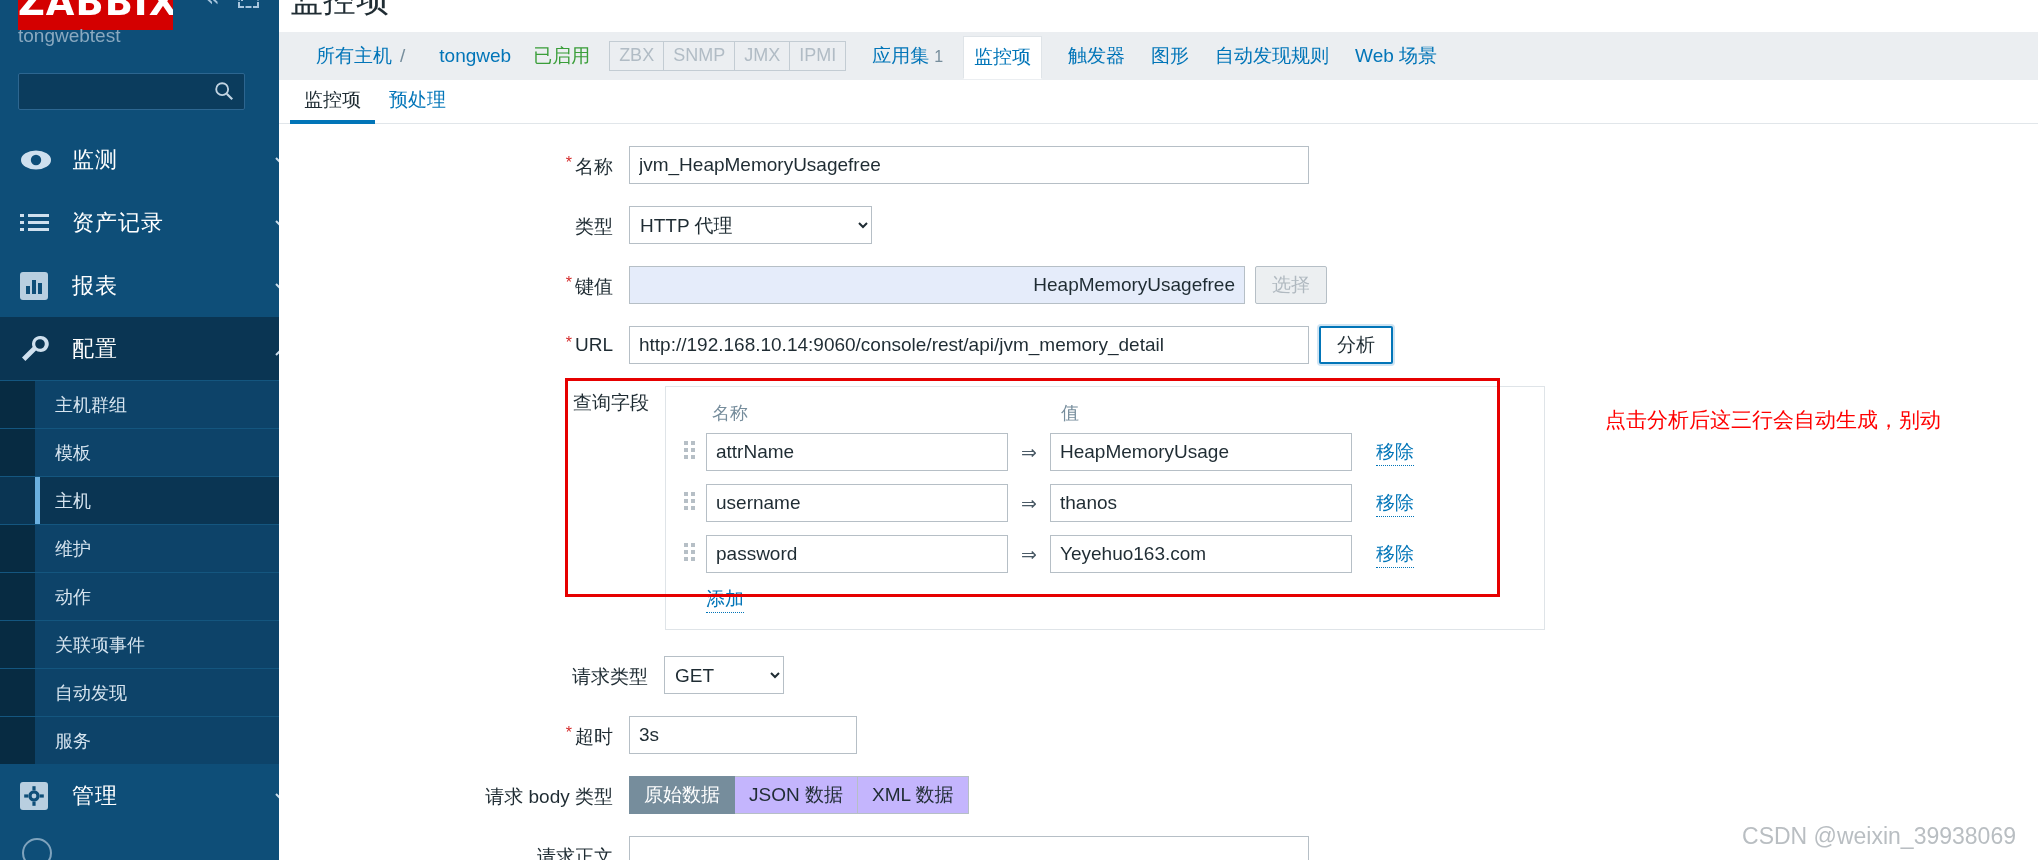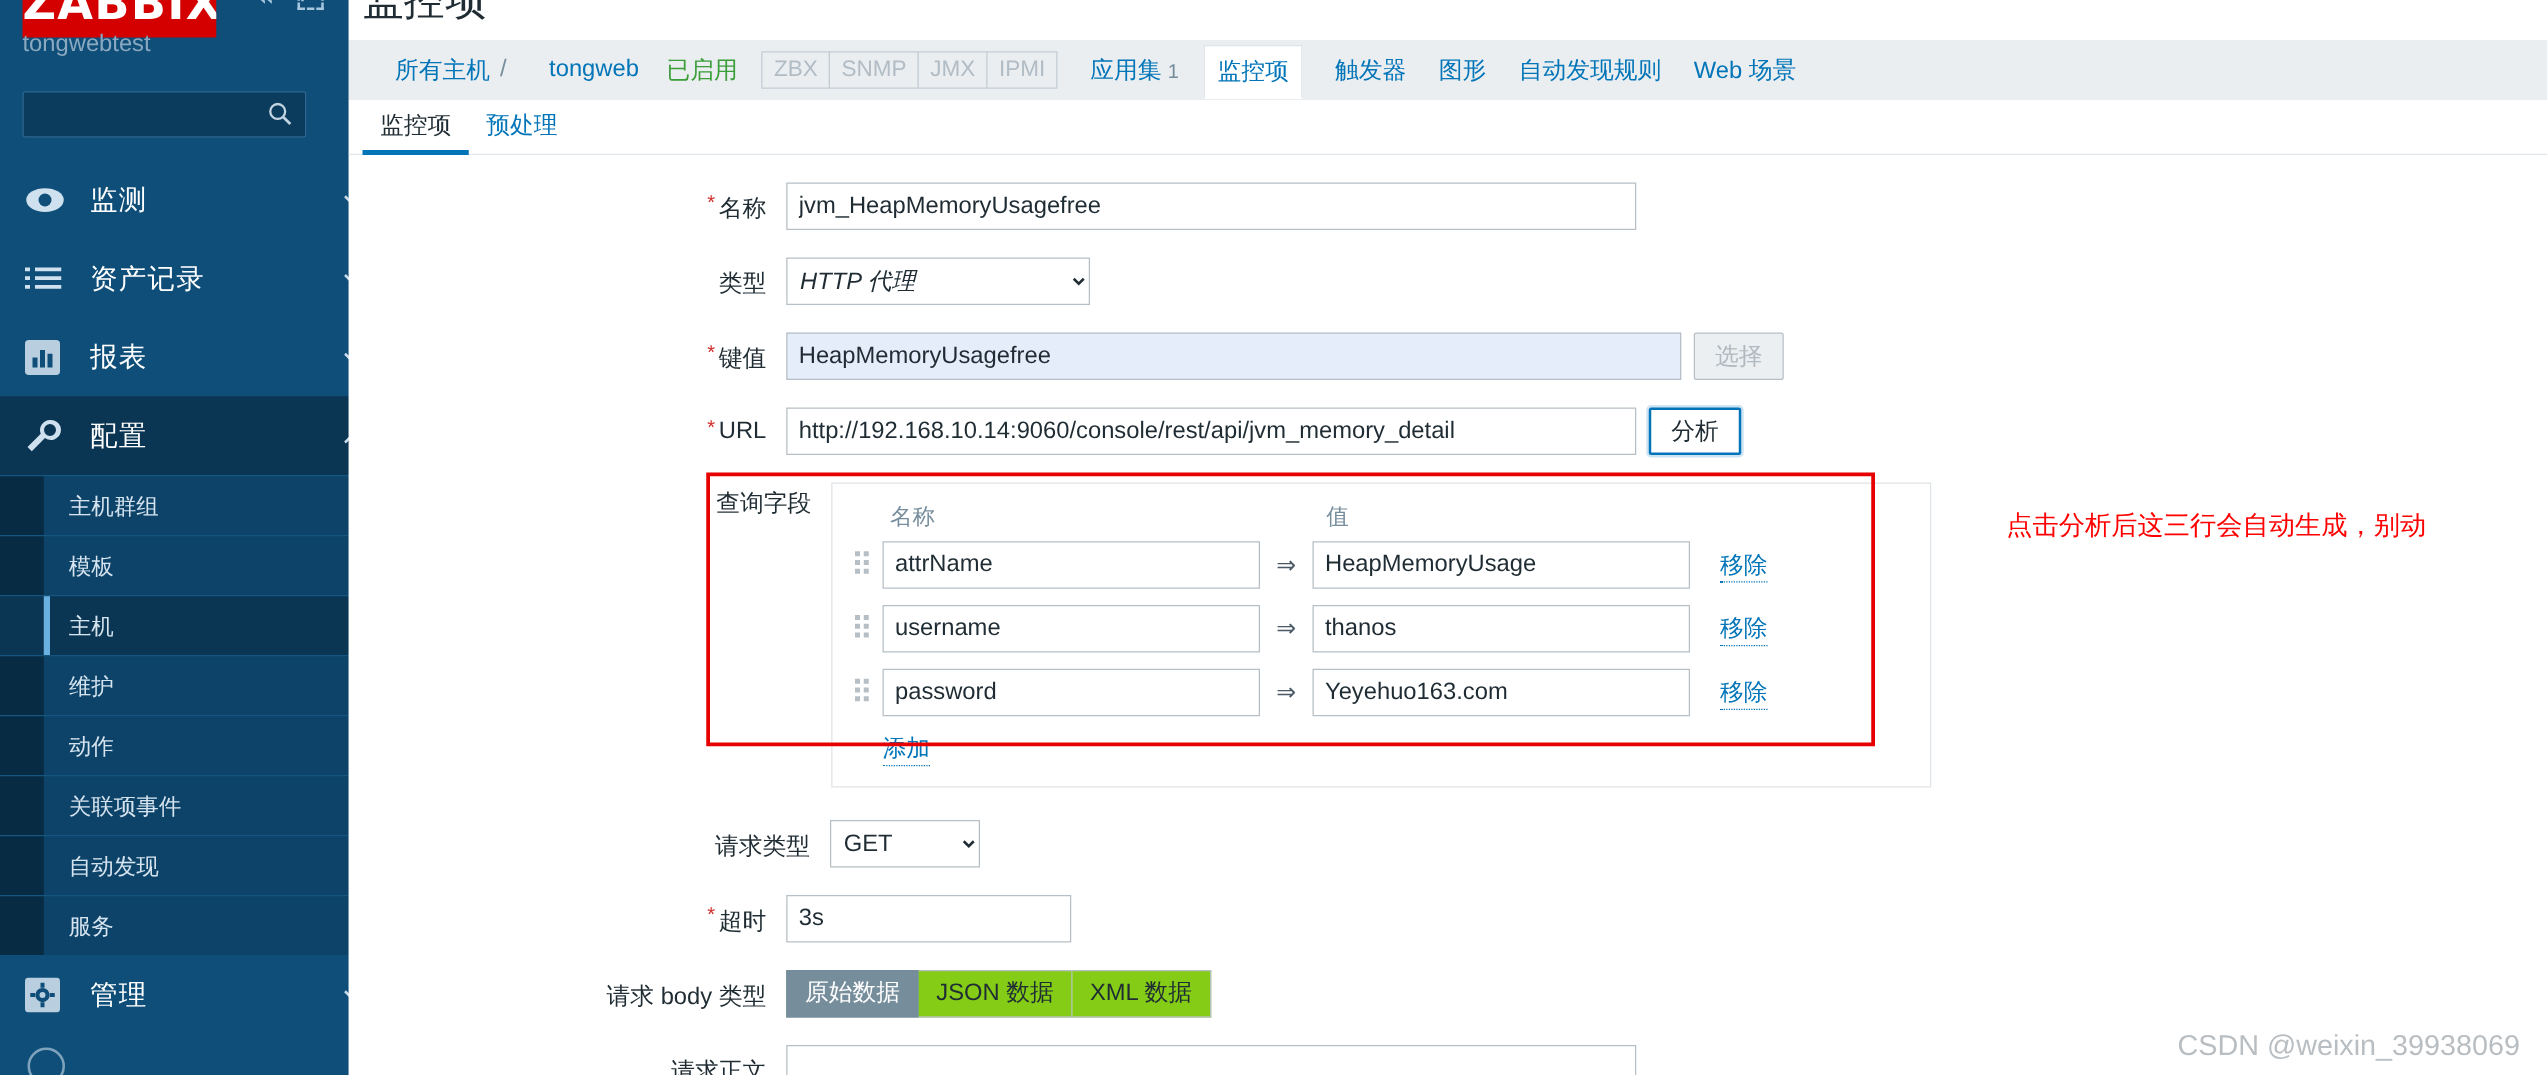--- a/index.html
+++ b/index.html
@@ -170,21 +170,21 @@
     position:absolute; border:3px solid #e60000; pointer-events:none;
   }
   .annotation {
     position:absolute; color:#ff0000; font-size:21px; white-space:nowrap;
   }
 
   
   .seg { display:flex; }
   .seg-item {
     height:38px; line-height:36px; padding:0 14px; font-size:19px;
-    border:1px solid #b6bfc6; border-left:none; background:#84cc16; color:#1f2c33;
+    border:1px solid #b6bfc6; border-left:none; background:#c4b5fd; color:#1f2c33;
     cursor:pointer;
   }
   .seg-item:first-child { border-left:1px solid #b6bfc6; }
   .seg-item.on { background:#768d9c; color:#ffffff; border-color:#768d9c; }
 
   textarea.ta {
     border:1px solid #b6bfc6; background:#ffffff; outline:none;
     font-size:19px; padding:6px 9px; resize:none;
     font-family:"Liberation Sans", sans-serif;
   }
@@ -387,32 +387,32 @@
           <span class="req">*</span><span>名称</span>
         </div>
         <div class="fld">
           <input class="ti" style="width: 680px;" value="jvm_HeapMemoryUsagefree">
         </div>
       </div>
 
       <div class="row">
         <div class="lbl"><span>类型</span></div>
         <div class="fld">
-          <select class="sel" style="width:243px;font-style:italic;">
+          <select class="sel" style="width:243px;">
             <option>HTTP 代理</option>
           </select>
         </div>
       </div>
 
       <div class="row">
         <div class="lbl">
           <span class="req">*</span><span>键值</span>
         </div>
         <div class="fld">
-          <input class="ti highlight" style="width: 716px;" value="HeapMemoryUsagefree">
+          <input class="ti highlight" style="width: 616px; text-align: right;" value="HeapMemoryUsagefree">
           <button class="btn" style="margin-left:10px;">选择</button>
         </div>
       </div>
 
       <div class="row">
         <div class="lbl">
           <span class="req">*</span><span>URL</span>
         </div>
         <div class="fld">
           <input class="ti" style="width: 680px;" value="http://192.168.10.14:9060/console/rest/api/jvm_memory_detail">

